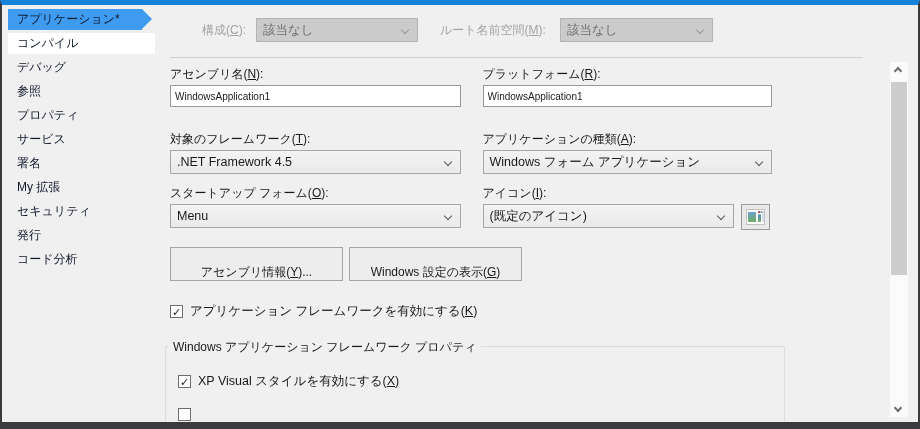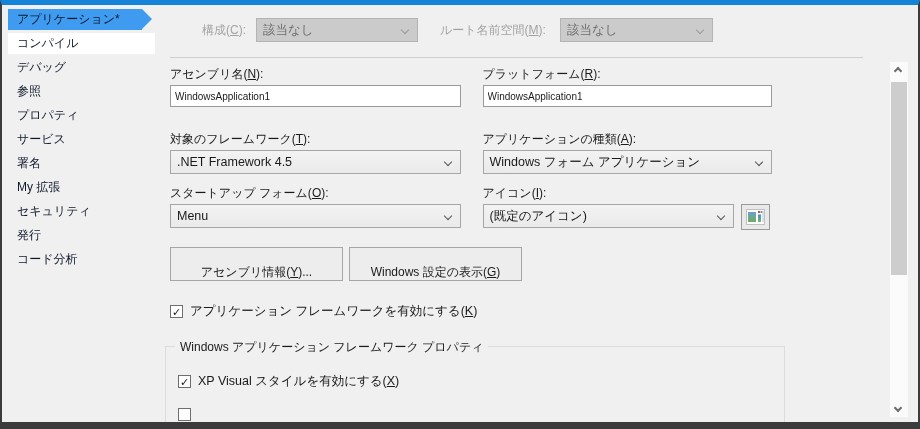--- a/index.html
+++ b/index.html
@@ -91,21 +91,21 @@
     width:13px; height:13px; border:1px solid #6e6e6e; background:#ffffff;
     margin-right:7px; flex:none; text-align:center; line-height:12px;
     font-size:11px; color:#1a1a1a;
   }
 
   .group {
     margin:26px 0 0 -5px; width:620px; height:140px;
     border:1px solid #dcdcdc; position:relative; padding:26px 0 0 12px;
   }
   .group-title {
-    position:absolute; top:-8px; left:9px; background:#f0f0f0;
+    position:absolute; top:-8px; left:2px; background:#f0f0f0;
     padding:0 5px; font-size:12px; color:#1a1a1a; white-space:nowrap;
   }
   .group .cbrow { margin:0 0 18px 0; }
 
   
   .scrollbar {
     position:absolute; right:10px; top:57px; width:18px; height:355px;
     background:#fbfbfb;
   }
   .sb-thumb { position:absolute; left:1px; top:20px; width:16px; height:193px; background:#cdcdcd; }

